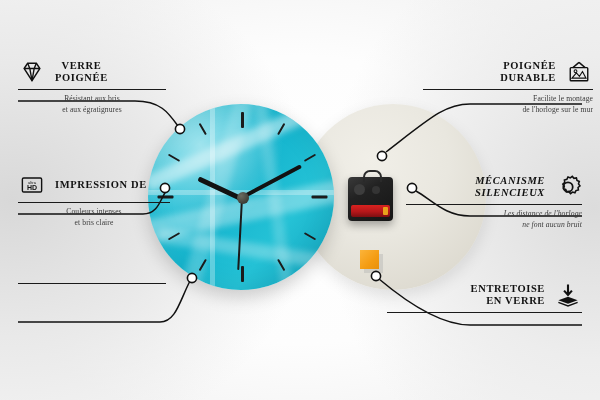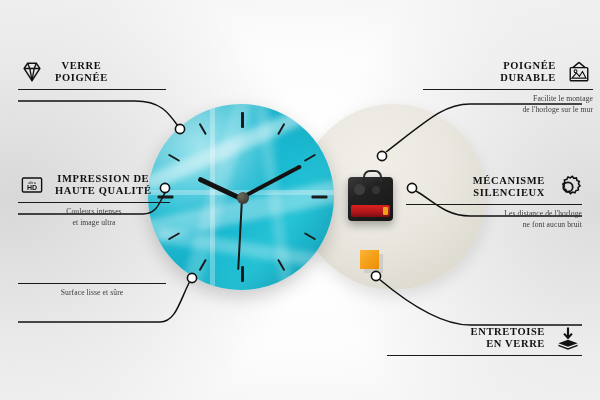--- a/index.html
+++ b/index.html
@@ -156,46 +156,46 @@
         <svg viewBox="0 0 32 32" fill="none" stroke="currentColor" stroke-width="1.6">
           <path d="M7 12 L11 6 H21 L25 12 L16 26 Z"></path>
           <path d="M7 12 H25 M11 6 L13.5 12 L16 26 M21 6 L18.5 12 L16 26"></path>
         </svg>
       </span>
       <span class="ttl">
         <span>VERRE</span><br><span>POIGNÉE</span>
       </span>
     </div>
     <div class="rule"></div>
+    <div class="sub">
+      <span>Résistant aux bris</span><br><span>et aux égratignures</span>
+    </div>
   </div>
 
   <div class="callout left" style="left:18px;top:171px;width:152px;">
     <div class="row">
       <span class="ico">
         <svg viewBox="0 0 32 32" fill="none" stroke="currentColor" stroke-width="1.6">
           <rect x="5" y="8" width="22" height="16" rx="1.5"></rect>
           <text x="16" y="15.2" font-family="Liberation Sans, sans-serif" font-size="4.6" text-anchor="middle" fill="currentColor" stroke="none">ultra</text>
           <text x="16" y="21.8" font-family="Liberation Sans, sans-serif" font-size="8" font-weight="bold" text-anchor="middle" fill="currentColor" stroke="none">HD</text>
         </svg>
       </span>
       <span class="ttl">
-        <span>IMPRESSION DE</span><br><span>HAUTE QUALITÉ</span>
-      </span>
-    </div>
-    <div class="rule"></div>
-    <div class="sub">
-      <span>Couleurs intenses</span><br><span>et image ultra</span>
+        <span>IMPRESSION DE</span><br>
+      </span>
+    </div>
+    <div class="rule"></div>
+    <div class="sub">
+      <span>Couleurs intenses</span><br><span>et bris claire</span>
     </div>
   </div>
 
   <div class="callout left" style="left:18px;top:280px;width:148px;">
     <div class="rule"></div>
-    <div class="sub">
-      <span>Surface lisse et sûre</span>
-    </div>
   </div>
 
   <div class="callout right" style="right:7px;top:58px;width:170px;">
     <div class="row">
       <span class="ttl">
         <span>POIGNÉE</span><br><span>DURABLE</span>
       </span>
       <span class="ico">
         <svg viewBox="0 0 32 32" fill="none" stroke="currentColor" stroke-width="1.6">
           <rect x="6" y="11" width="20" height="15" rx="1"></rect>
@@ -204,41 +204,41 @@
           <circle cx="12" cy="15" r="1.6" stroke-width="1.2"></circle>
         </svg>
       </span>
     </div>
     <div class="rule"></div>
     <div class="sub">
       <span>Facilite le montage</span><br><span>de l'horloge sur le mur</span>
     </div>
   </div>
 
-  <div class="callout right" style="right:18px;top:173px;width:176px;">
+  <div class="callout right" style="right:18px;top:173px;width:176px;font-style:italic;">
     <div class="row">
       <span class="ttl">
         <span>MÉCANISME</span><br><span>SILENCIEUX</span>
       </span>
       <span class="ico">
         <svg viewBox="0 0 32 32" fill="none" stroke="currentColor" stroke-width="2">
           <path d="M16 4.5 l2.6 1.1 2.3-1.7 1.9 2.2 2.8-.4 .7 2.8 2.6 1.2-.9 2.7 1.7 2.3-2.2 1.9
                    .4 2.8-2.8 .7-1.2 2.6-2.7-.9-2.3 1.7-1.9-2.2-2.8 .4-.7-2.8-2.6-1.2 .9-2.7-1.7-2.3
                    2.2-1.9-.4-2.8 2.8-.7z" stroke-width="1.8"></path>
           <circle cx="16" cy="16" r="5.4"></circle>
         </svg>
       </span>
     </div>
     <div class="rule"></div>
     <div class="sub">
       <span>Les distance de l'horloge</span><br><span>ne font aucun bruit</span>
     </div>
   </div>
 
-  <div class="callout right" style="right:18px;top:281px;width:195px;margin-top:43px;">
+  <div class="callout right" style="right:18px;top:281px;width:195px;">
     <div class="row">
       <span class="ttl">
         <span>ENTRETOISE</span><br><span>EN VERRE</span>
       </span>
       <span class="ico">
         <svg viewBox="0 0 32 32" fill="none" stroke="currentColor" stroke-width="1.6">
           <path d="M16 4 V15 M11.5 11 L16 16 L20.5 11" stroke-width="2.4"></path>
           <path d="M16 18 L27 22 L16 26 L5 22 Z" fill="currentColor" stroke="none"></path>
           <path d="M5 24.5 L16 28.5 L27 24.5" stroke-width="1.5"></path>
         </svg>

